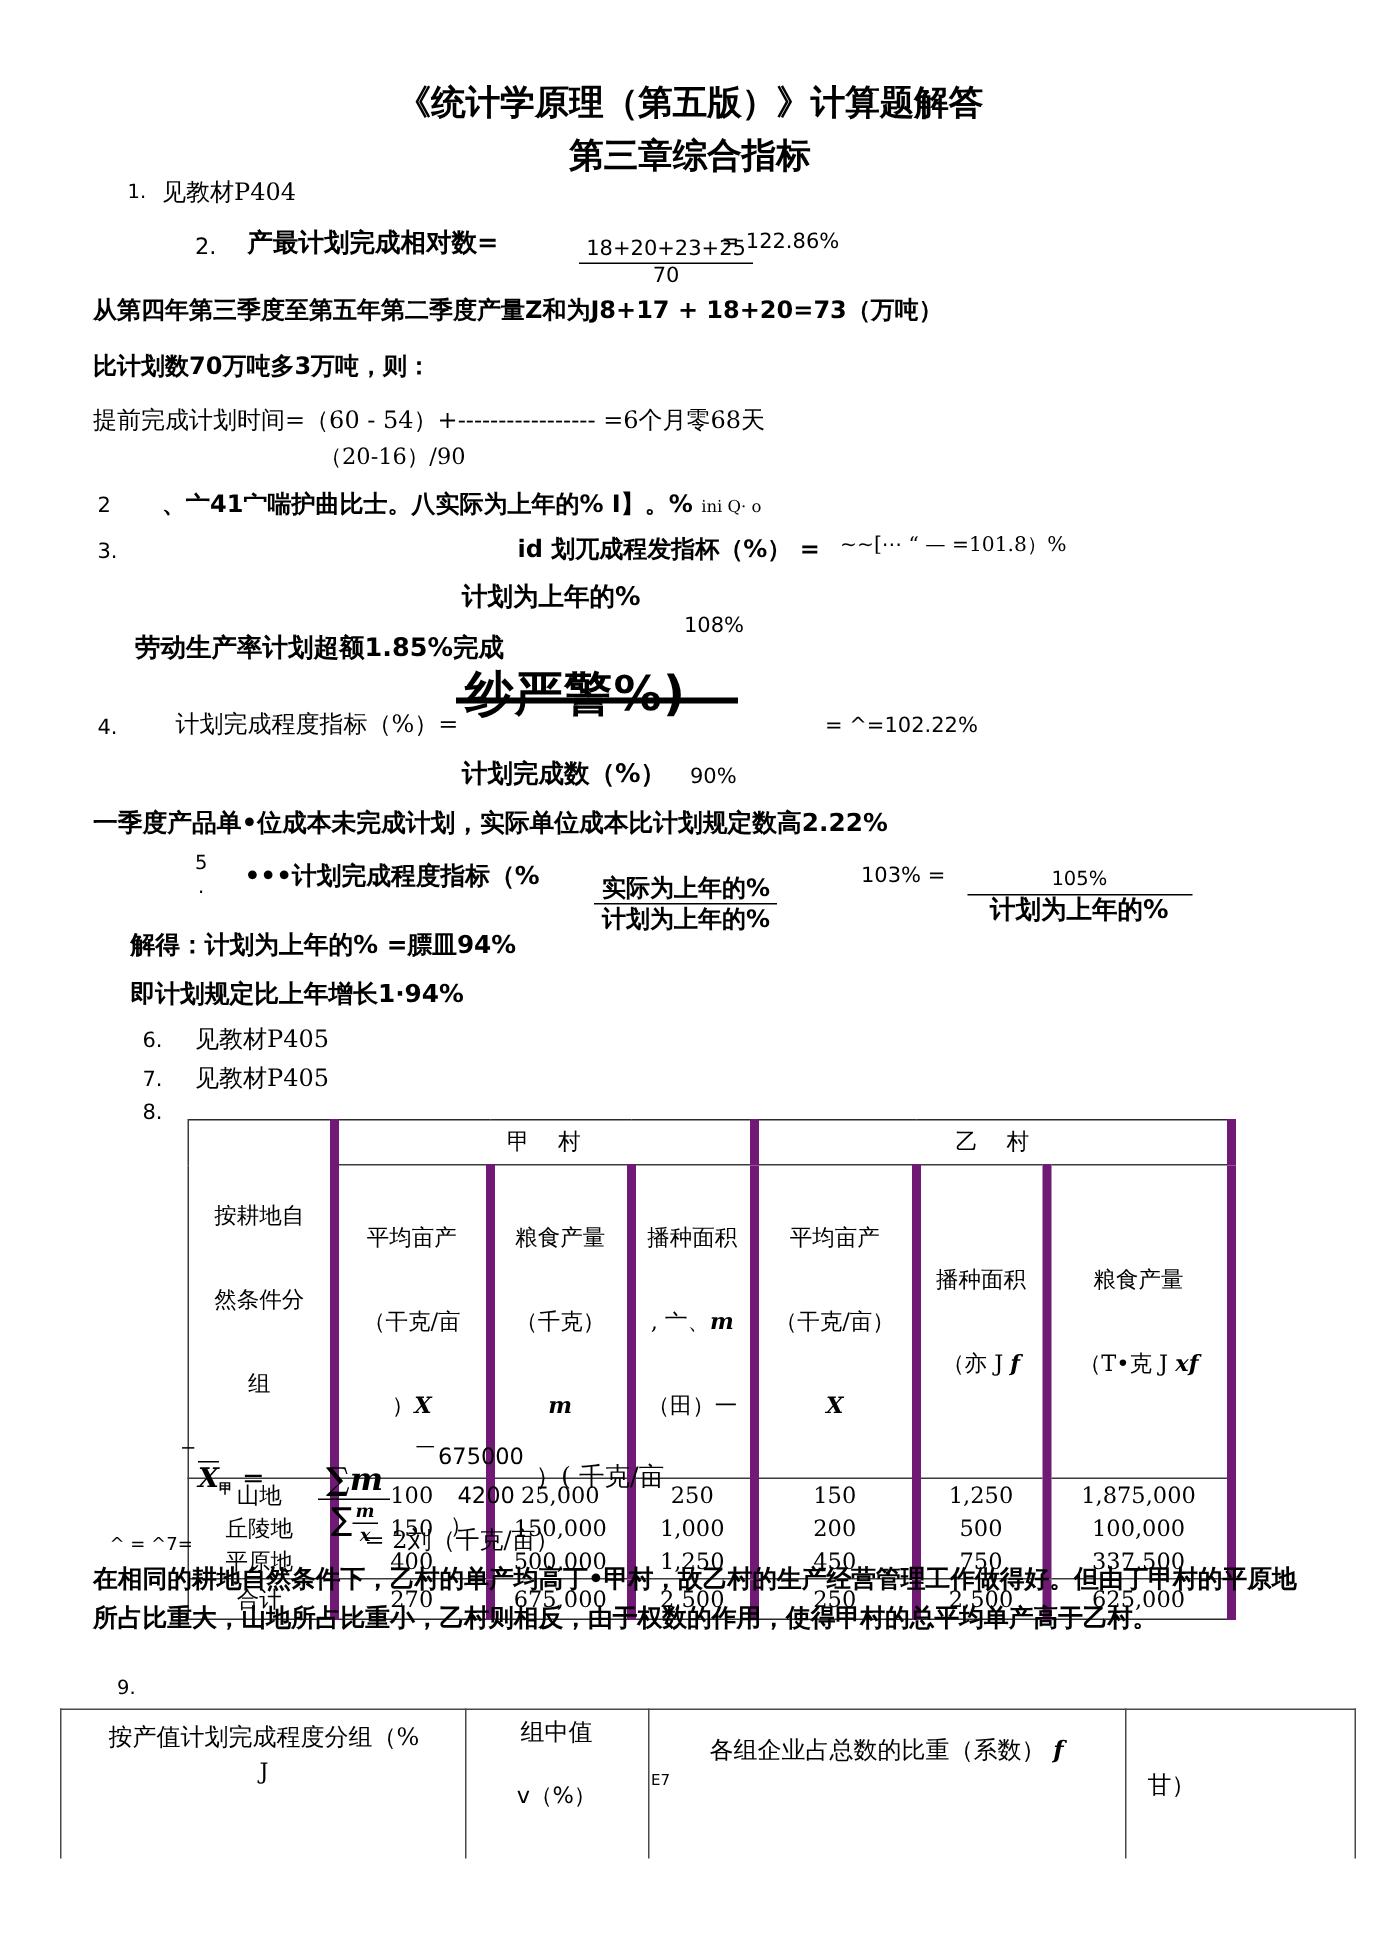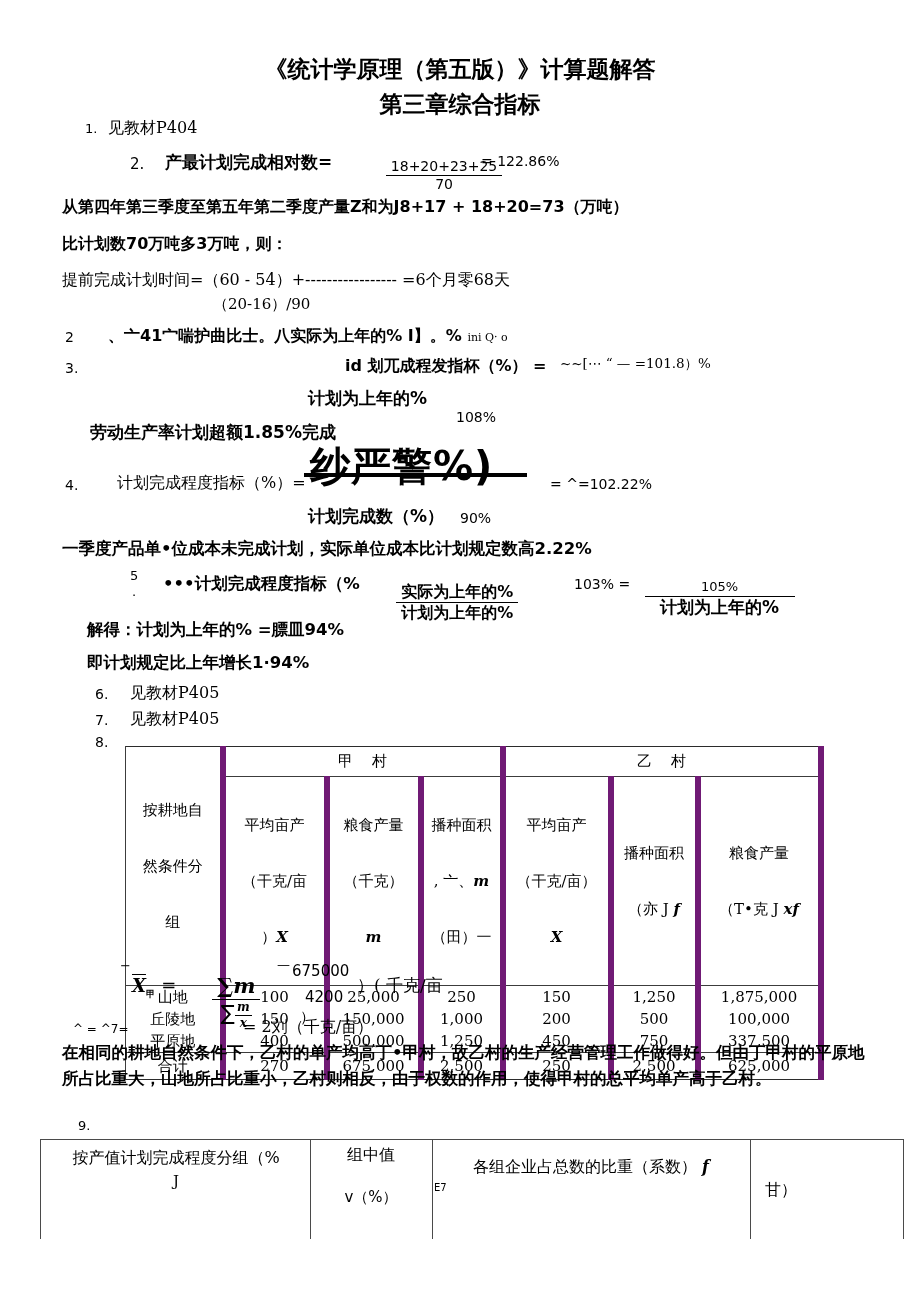--- a/index.html
+++ b/index.html
@@ -8,21 +8,21 @@
   .abs{position:absolute;white-space:pre;line-height:1.25;}
   .song{font-family:"DejaVu Serif","Liberation Serif",serif;font-weight:normal;}
   .hei{font-weight:bold;}
   .ctr{left:0;right:0;text-align:center;}
   .sm{font-size:11px;}
   
   .frac{display:inline-block;text-align:center;vertical-align:middle;}
   .frac .fn{display:block;border-bottom:1.5px solid #000;padding:0 5px;}
   .frac .fd{display:block;padding:0 5px;}
   
-  .big-garble{position:absolute;font-size:40px;font-weight:bold;letter-spacing:1px;line-height:1;}
+  .big-garble{position:absolute;font-size:32px;font-weight:bold;letter-spacing:1px;line-height:1;}
   .big-garble .strike{position:absolute;left:-6px;right:-34px;bottom:9px;border-top:4px solid #000;}
   
   table.t8{border-collapse:collapse;table-layout:fixed;font-size:15px;
            font-family:"DejaVu Serif","Liberation Serif",serif;}
   .t8 td,.t8 th{border-left:1px solid #3c3c3c;border-right:6px solid #701a75;
                 text-align:center;vertical-align:middle;padding:1px 2px;font-weight:normal;}
   .t8{border:1px solid #3c3c3c;border-top:1.6px solid #2b2b2b;border-bottom:1.6px solid #2b2b2b;}
   .t8 .vrow th,.t8 .hrow th,.t8 th.grp{border-bottom:1px solid #3c3c3c;}
   .t8 tr.total td{border-top:1px solid #3c3c3c;}
   .t8 td.nm{padding:0 6px;}

